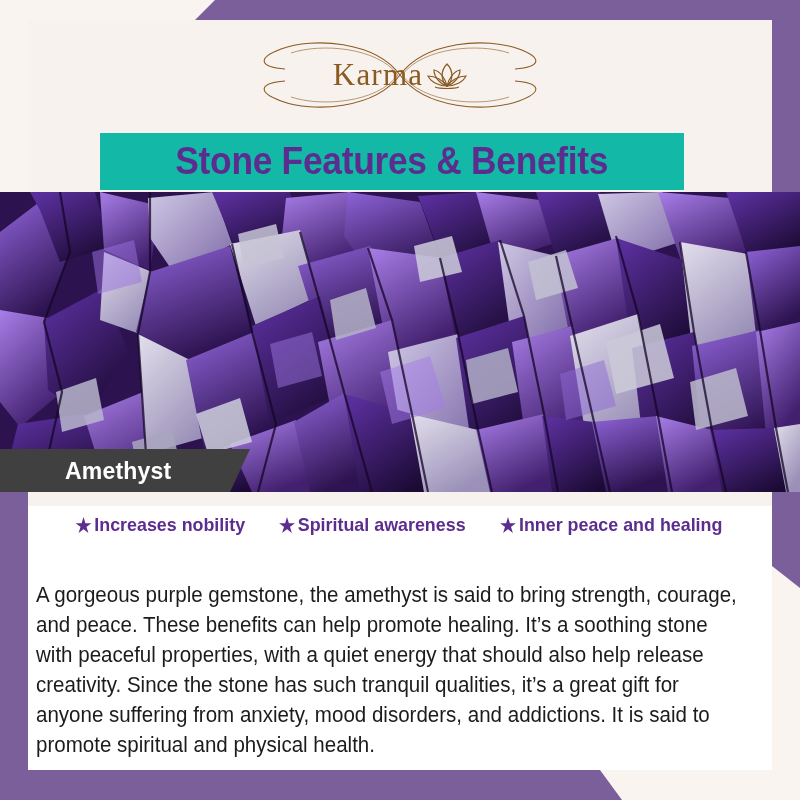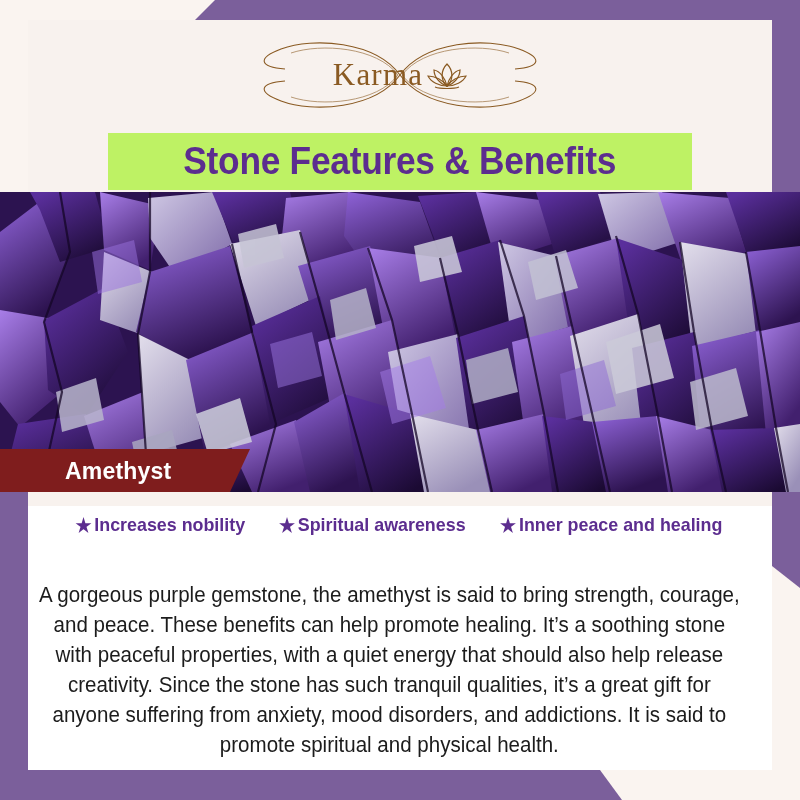--- a/index.html
+++ b/index.html
@@ -8,21 +8,20 @@
     background: #ffffff;
     font-family: "Liberation Sans", sans-serif;
     overflow: hidden;
   }
 
   #page {
     position: relative;
     width: 800px; height: 800px;
     background: #faf4f0;
     overflow: hidden;
-    text-align: center;
   }
 
   
   .frame-top {
     position: absolute;
     top: 0; left: 0; width: 800px; height: 20px;
     background: #7b5f9b;
     clip-path: polygon(215px 0, 800px 0, 800px 20px, 195px 20px);
   }
   .frame-right {
@@ -71,22 +70,22 @@
     color: #8a5a22;
     letter-spacing: 1.2px;
     display: flex; align-items: center; gap: 4px;
     white-space: nowrap;
   }
   .logo-lotus { width: 40px; height: 34px; display: inline-block; }
 
   
   .title-band {
     position: absolute;
-    left: 108px; top: 133px; width: 584px; height: 57px;
-    background: #bef264;
+    left: 100px; top: 133px; width: 584px; height: 57px;
+    background: #14b8a6;
     display: flex; align-items: center; justify-content: center;
   }
   .title-text {
     font-family: "Liberation Sans Narrow", "Liberation Sans", sans-serif;
     font-weight: bold;
     font-size: 38px;
     color: #5c2d8f;
     letter-spacing: -0.3px;
     transform: scaleX(0.93);
     white-space: nowrap;
@@ -98,21 +97,21 @@
     left: 0; top: 192px; width: 800px; height: 300px;
     overflow: hidden;
     background: #3a1b5e;
   }
   .photo svg { display: block; width: 800px; height: 300px; }
 
   
   .stone-banner {
     position: absolute;
     left: 0; top: 449px; width: 250px; height: 43px;
-    background: #7f1d1d;
+    background: #404040;
     clip-path: polygon(0 0, 250px 0, 230px 43px, 0 43px);
     display: flex; align-items: center;
   }
   .stone-name {
     color: #ffffff;
     font-family: "Liberation Sans Narrow", "Liberation Sans", sans-serif;
     font-weight: bold;
     font-size: 24px;
     padding-left: 64px;
     letter-spacing: 0.2px;

